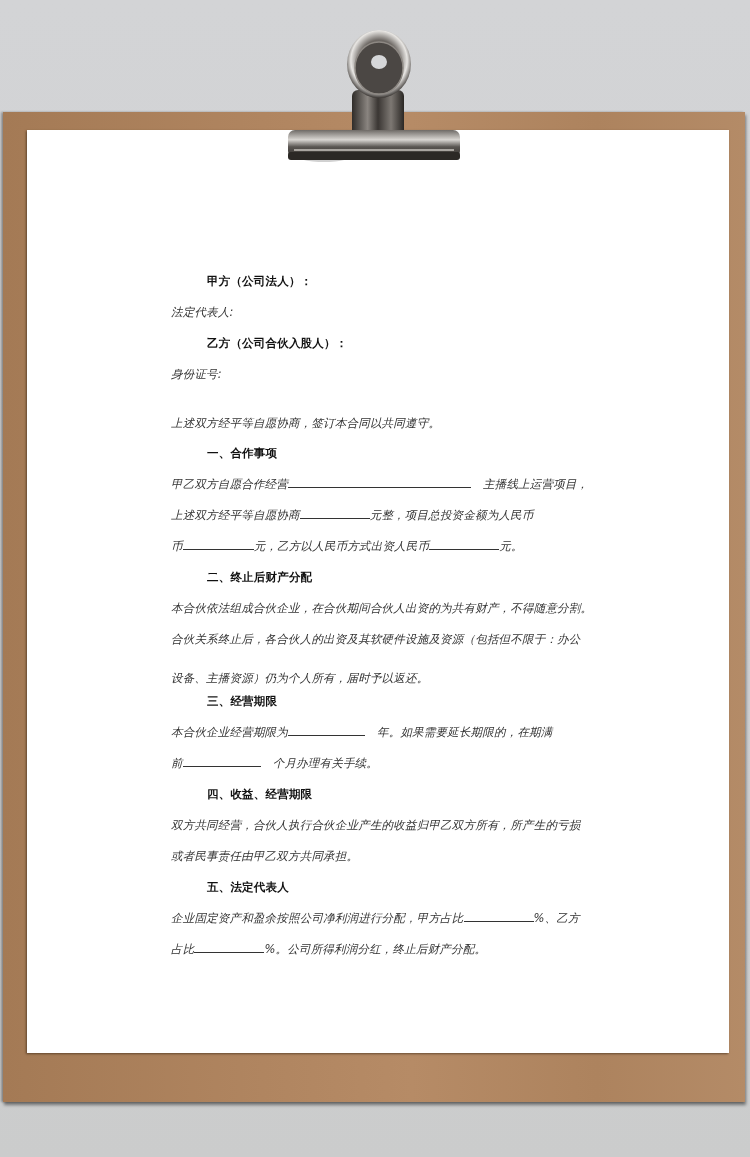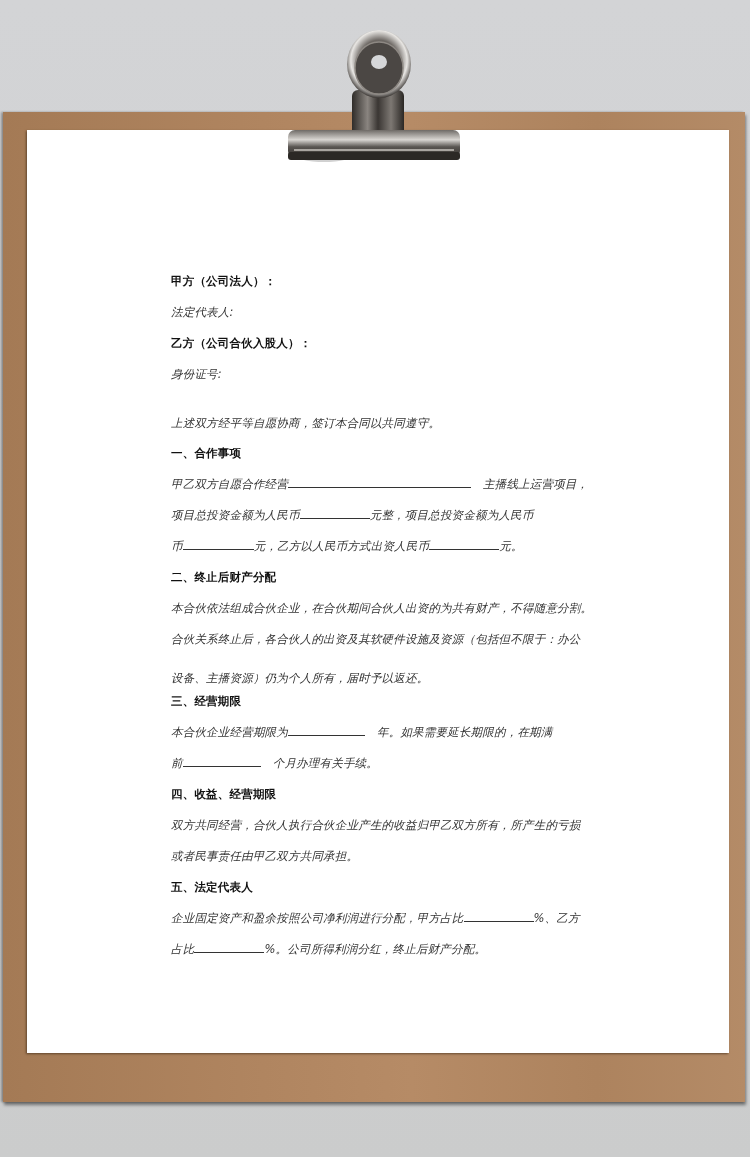--- a/index.html
+++ b/index.html
@@ -35,21 +35,21 @@
       color: #222;
       font-size: 11.5px;
       letter-spacing: 0.2px;
     }
     .line {
       position: absolute;
       left: 0;
       white-space: nowrap;
       line-height: 16px;
     }
-    .bold { font-weight: bold; color: #111; }
+    .bold { font-weight: bold; color: #111; margin-left: 36px; }
     .plain { color: #333; font-style: italic; }
     .blank {
       display: inline-block;
       border-bottom: 1px solid #333;
       height: 12px;
       vertical-align: baseline;
     }
     .gap { display: inline-block; }
   </style>
 </head>
@@ -96,21 +96,21 @@
   <div class="line bold" style="top:65px">乙方（公司合伙入股人）：</div>
   <div class="line plain" style="top:96px">身份证号:</div>
 
   <div class="line plain" style="top:145px">上述双方经平等自愿协商，签订本合同以共同遵守。</div>
 
   <div class="line bold" style="top:175px">一、合作事项</div>
   <div class="line plain" style="top:206px">
     <span>甲乙双方自愿合作经营</span><span class="blank" style="width:183px"></span><span class="gap" style="width:12px"></span><span>主播线上运营项目，</span>
   </div>
   <div class="line plain" style="top:237px">
-    <span>项目总投资金额为人民币</span><span class="blank" style="width:70px"></span><span>元整，项目总投资金额为人民币</span>
+    <span>上述双方经平等自愿协商</span><span class="blank" style="width:70px"></span><span>元整，项目总投资金额为人民币</span>
   </div>
   <div class="line plain" style="top:268px">
     <span>币</span><span class="blank" style="width:71px"></span><span>元，乙方以人民币方式出资人民币</span><span class="blank" style="width:70px"></span><span>元。</span>
   </div>
 
   <div class="line bold" style="top:299px">二、终止后财产分配</div>
   <div class="line plain" style="top:330px">本合伙依法组成合伙企业，在合伙期间合伙人出资的为共有财产，不得随意分割。</div>
   <div class="line plain" style="top:361px">合伙关系终止后，各合伙人的出资及其软硬件设施及资源（包括但不限于：办公</div>
   <div class="line plain" style="top:400px">设备、主播资源）仍为个人所有，届时予以返还。</div>
 

